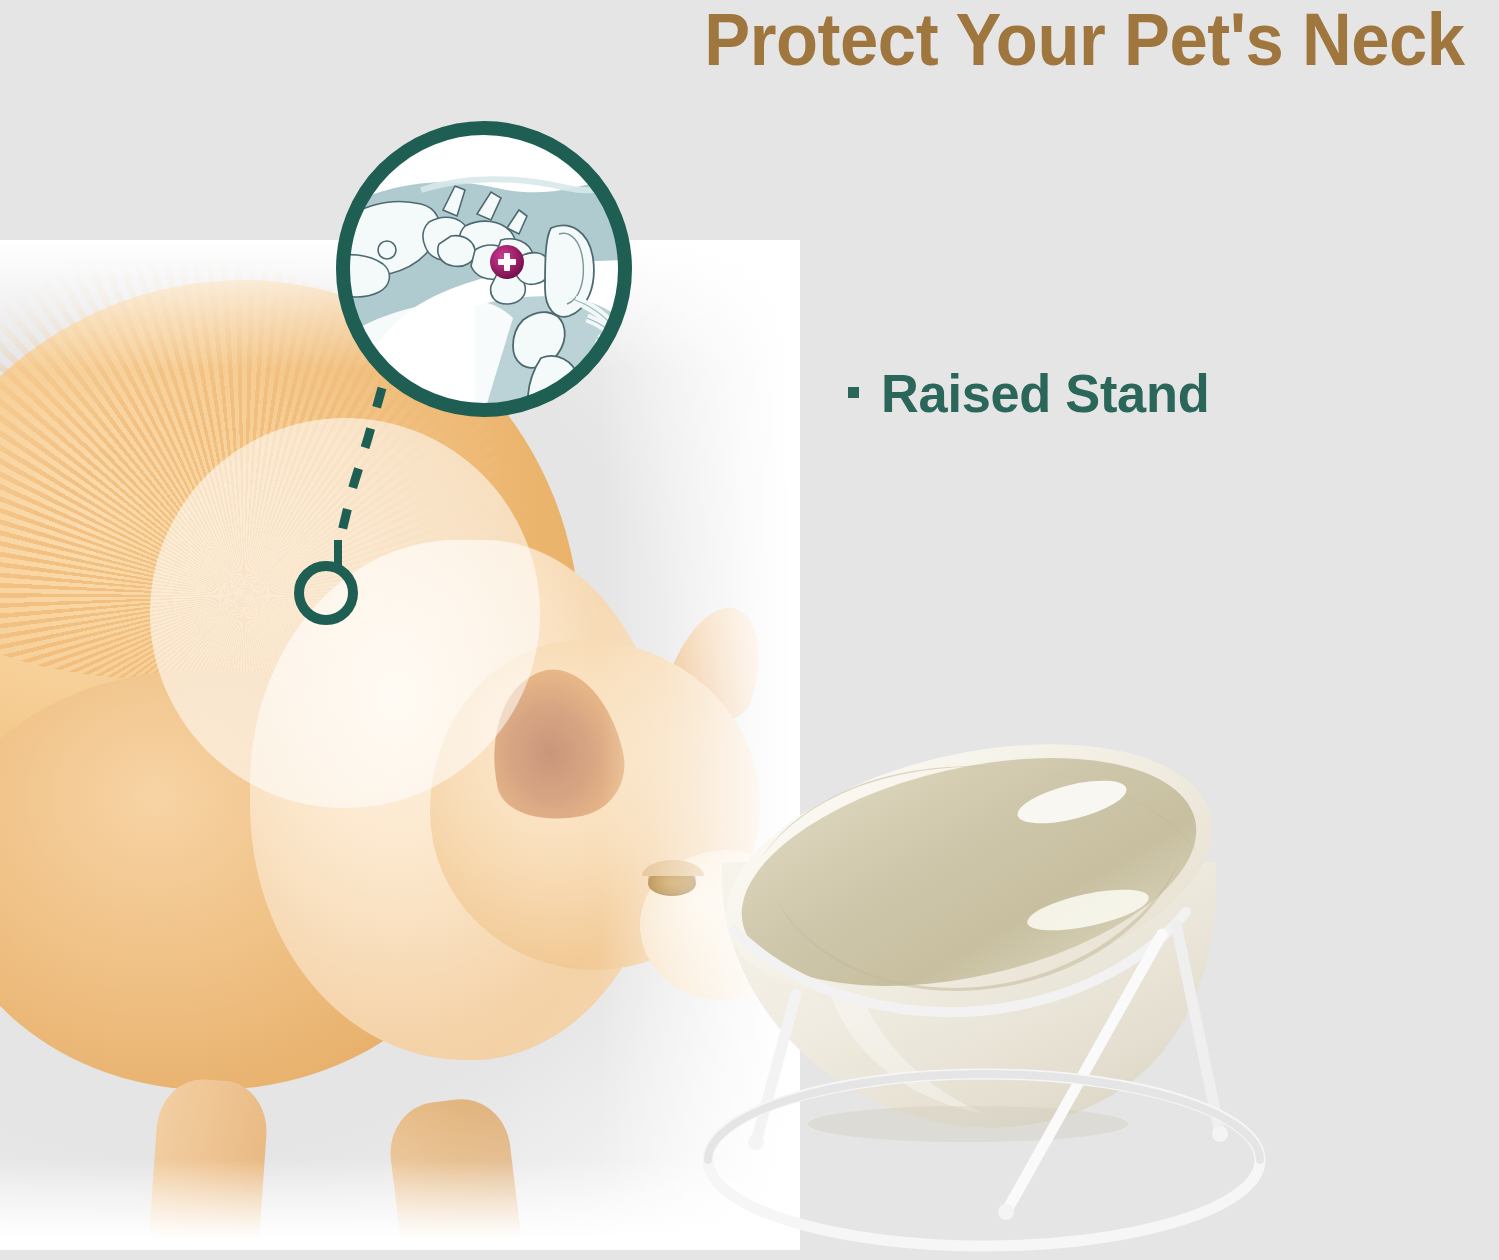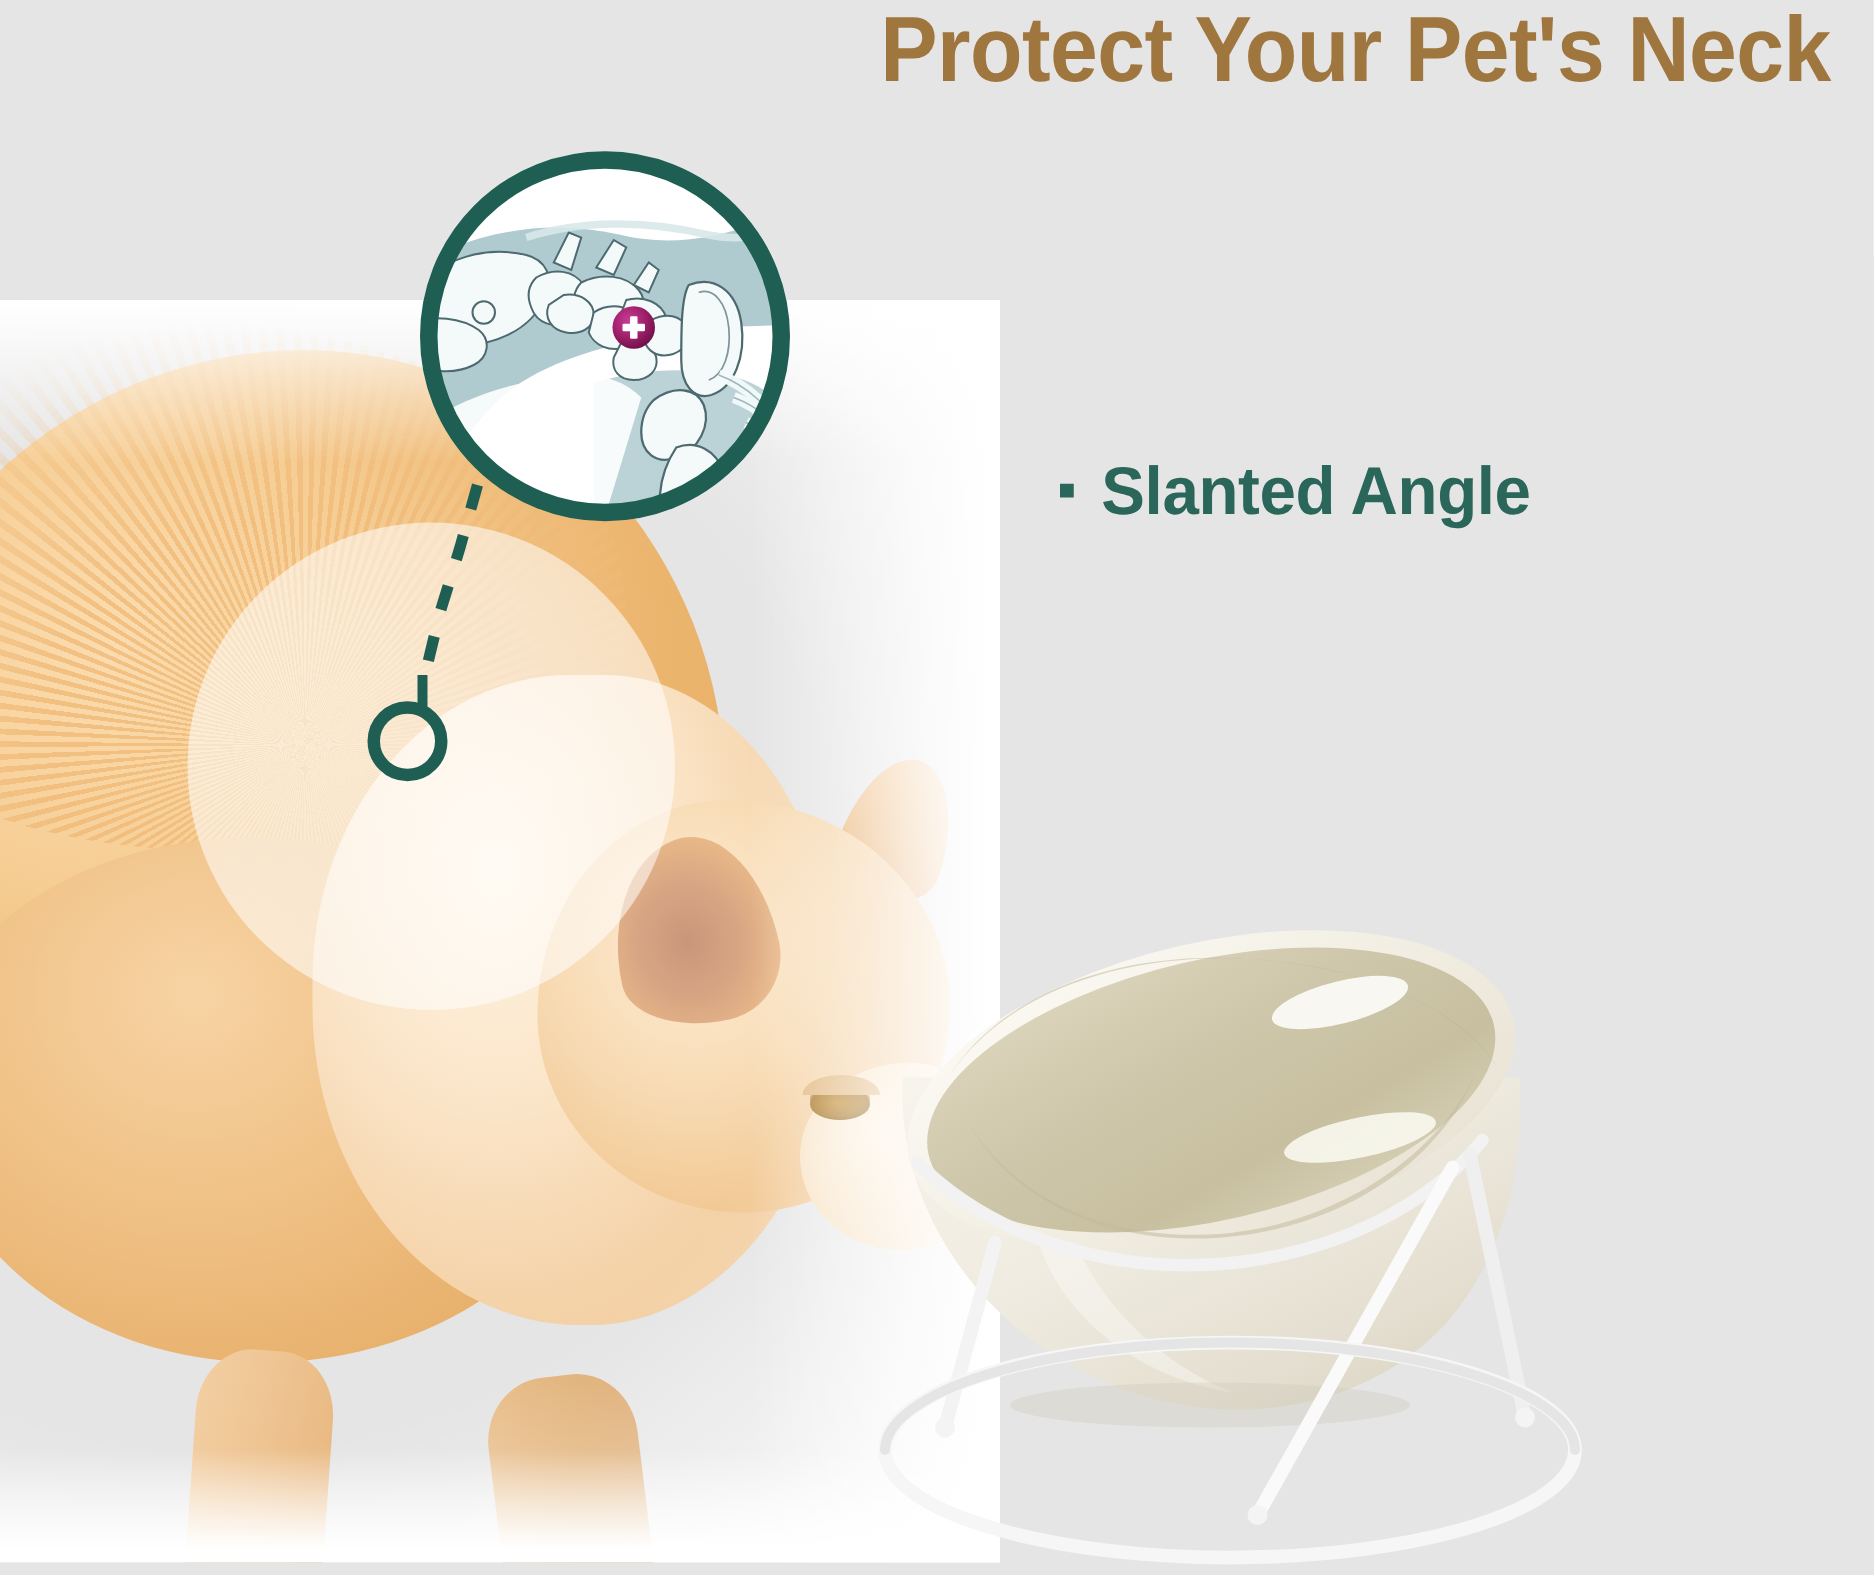--- a/index.html
+++ b/index.html
@@ -406,21 +406,21 @@
 
       <circle cx="159" cy="159" r="141" fill="none" stroke="#1F5E53" stroke-width="14"></circle>
     </svg>
   </div>
 
   <div id="headline">Protect Your Pet's Neck</div>
 
   <div id="features">
     <div class="feature-row">
       <span class="feature-bullet"></span>
-      <span class="feature-label">Slanted Angle</span>
+      <span class="feature-label">Raised Stand</span>
     </div>
   </div>
 
   <div id="product">
     <svg width="570" height="510" viewBox="0 0 570 510">
       <defs>
         <linearGradient id="bowlOuter" x1="0" y1="0" x2="0.9" y2="1">
           <stop offset="0%" stop-color="#F7F4EC"></stop>
           <stop offset="45%" stop-color="#EFEBE0"></stop>
           <stop offset="78%" stop-color="#E4DFD0"></stop>

